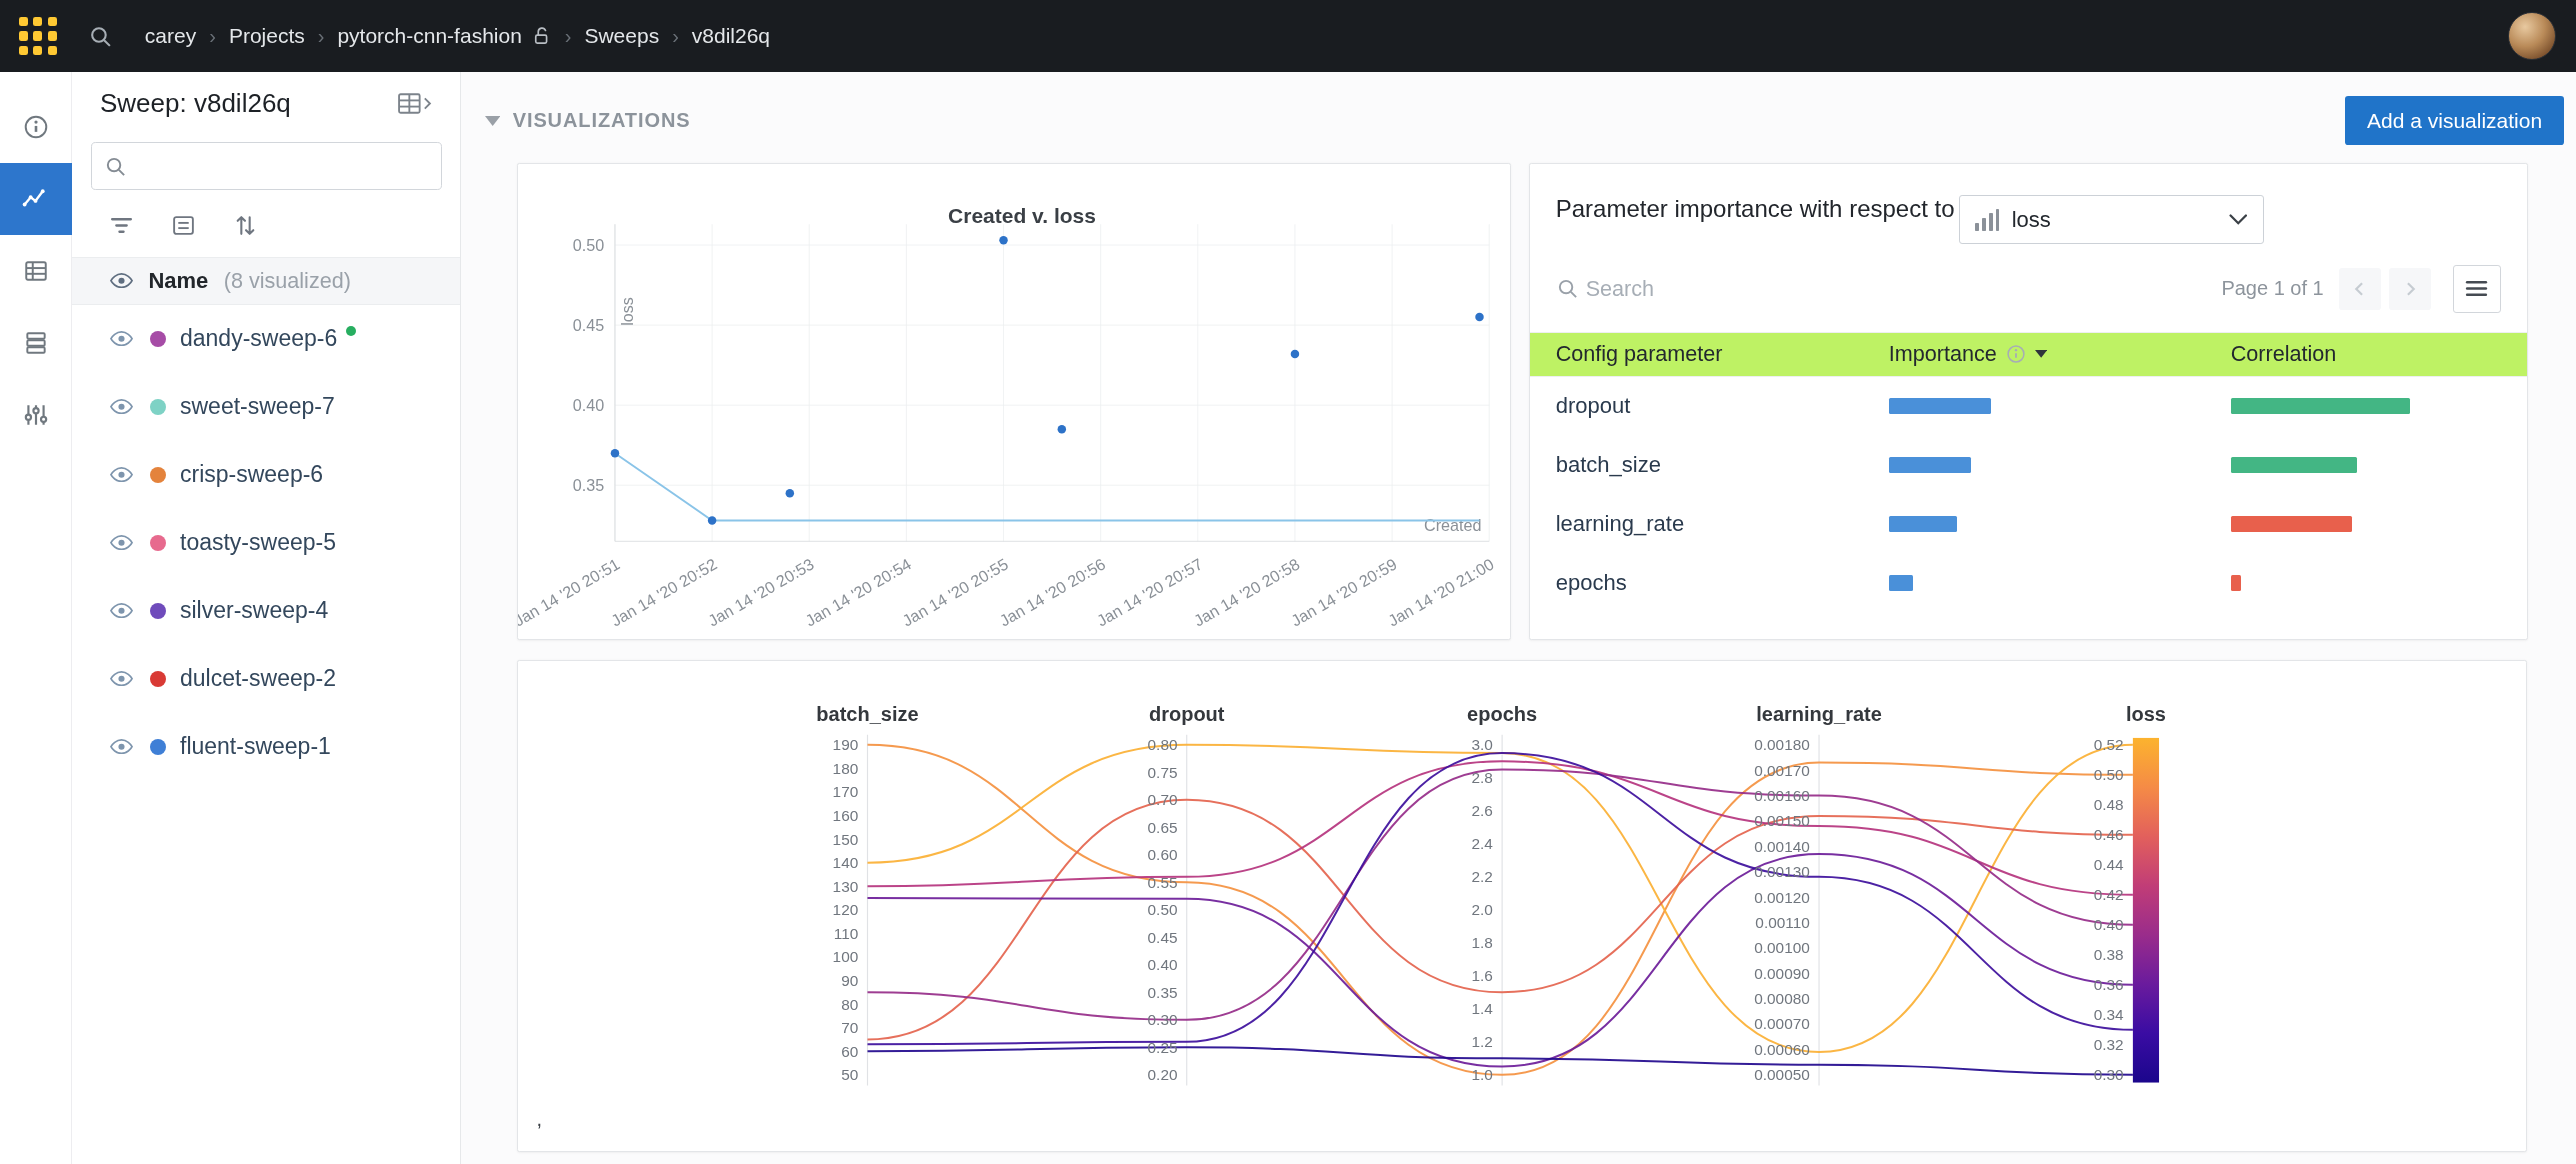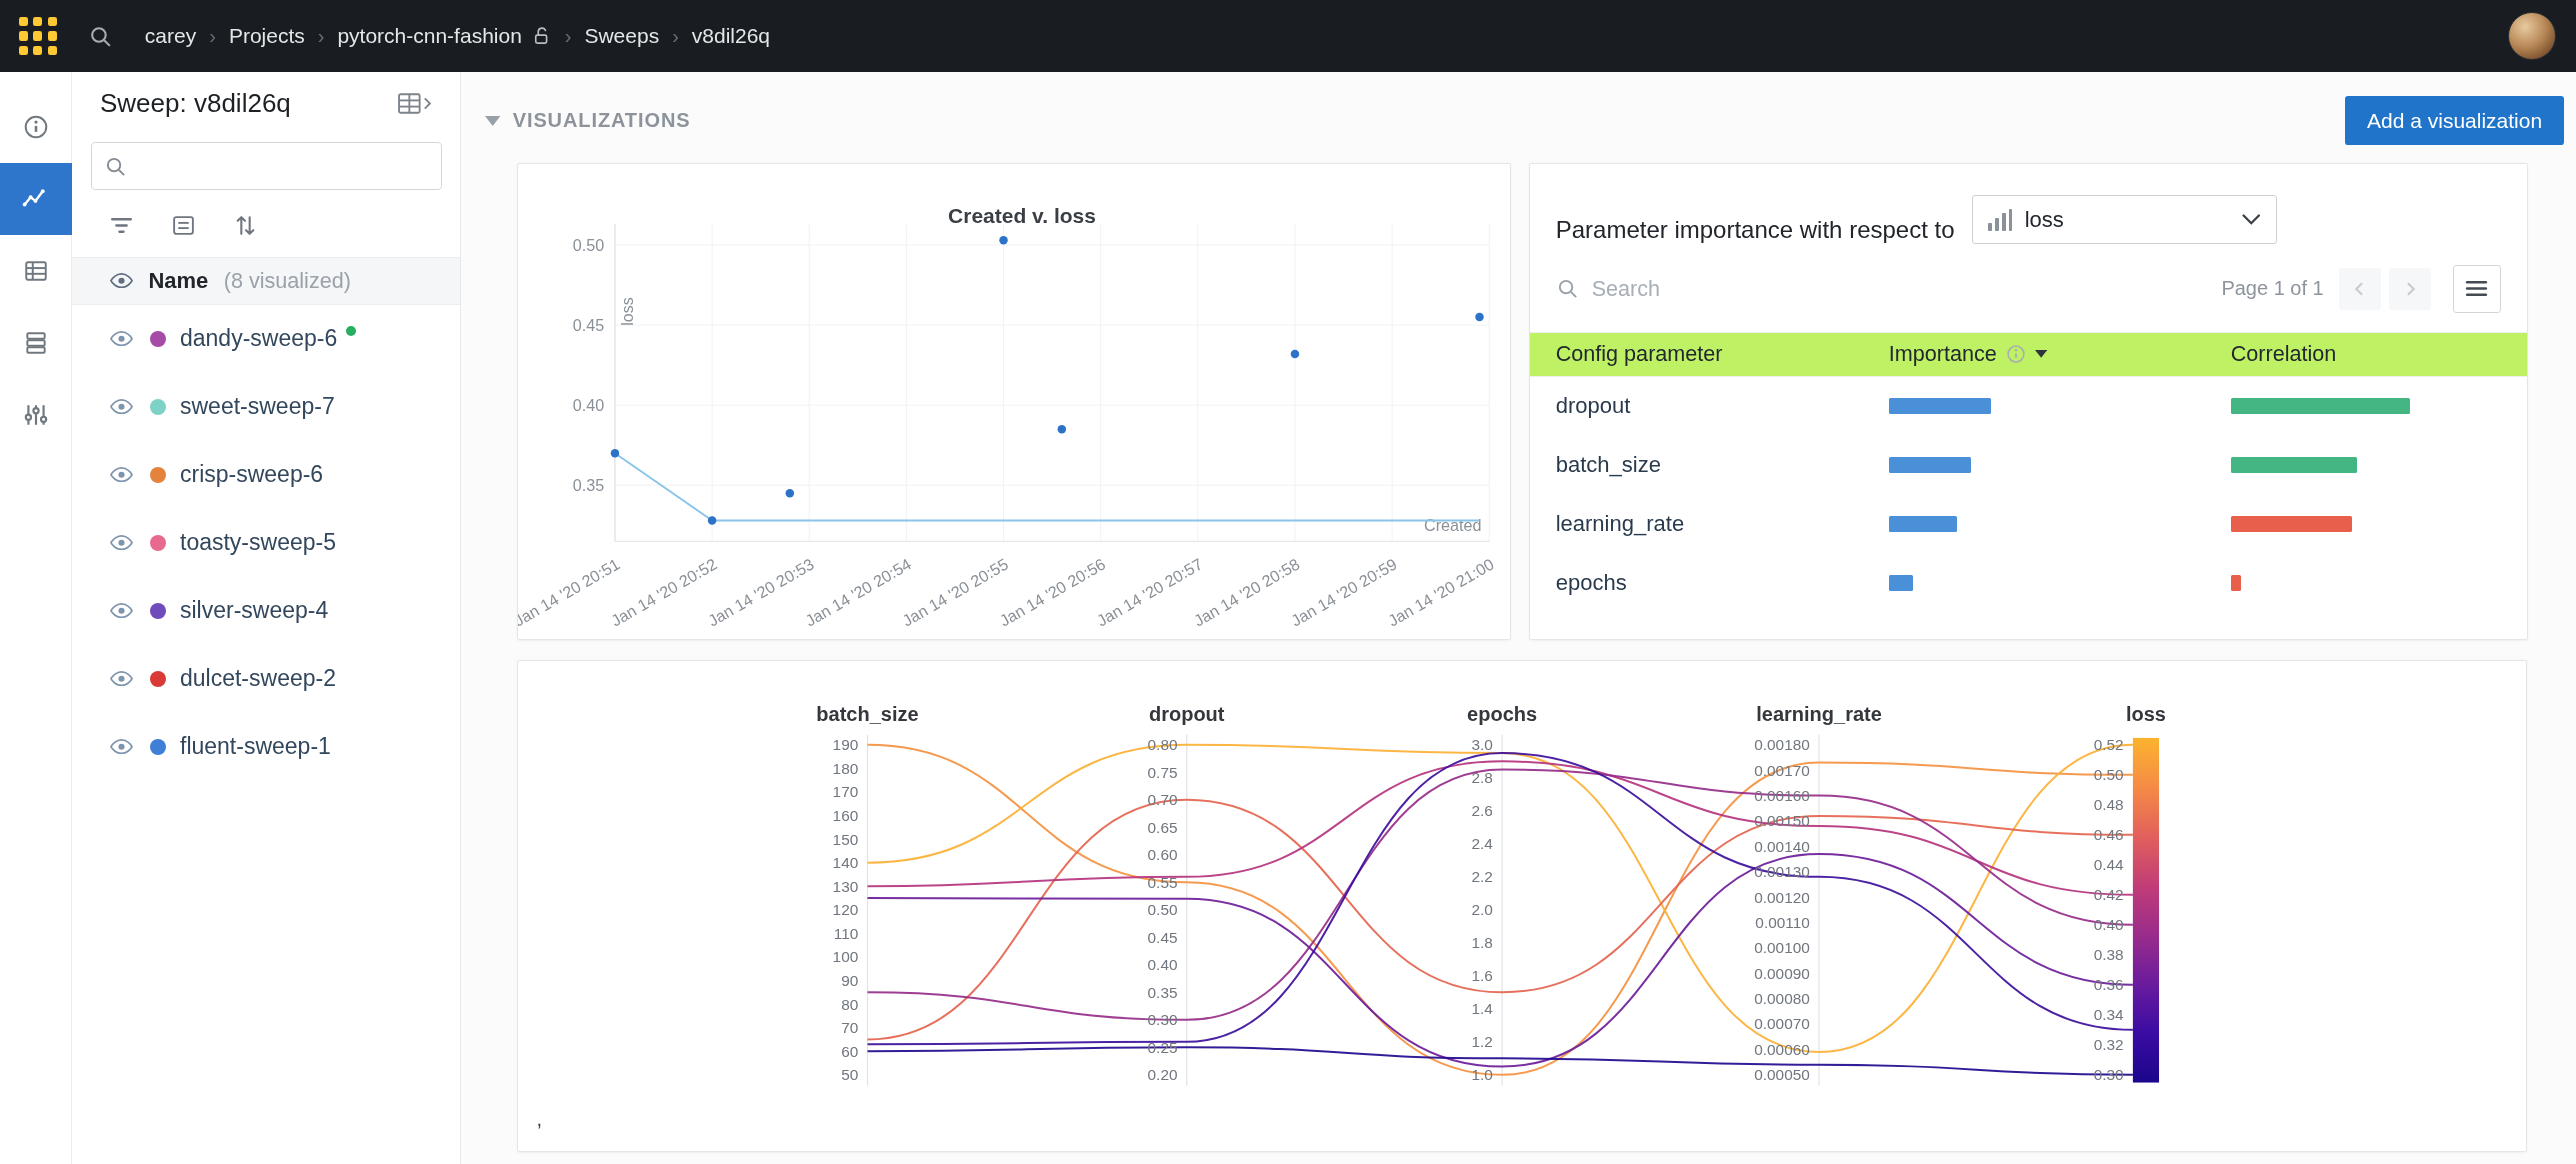--- a/index.html
+++ b/index.html
@@ -62,30 +62,30 @@
   .panel{background:#fff;border:0.8px solid #e3e5e8;border-radius:2.3px;box-shadow:0 0.8px 2.3px rgba(0,0,0,.05)}
   .panel1{width:994px;height:477px;position:relative}
   .panel2{width:999px;height:477px;position:relative;padding:0 26px}
   .panel3{position:absolute;top:588px;left:56px;width:2010px;height:492px}
 
   .chart-title{position:absolute;top:40px;left:16px;right:0;text-align:center;
     font-size:21px;font-weight:700;color:#3a3f45;pointer-events:none}
   .panel1 svg,.panel3 svg{position:absolute;left:0;top:0}
 
   
-  .imp-title-row{display:flex;align-items:flex-end;gap:17px;margin-top:31px}
+  .imp-title-row{display:flex;align-items:flex-start;gap:4px;margin-top:31px}
   .imp-title{font-size:24px;color:#22262c}
   .metric-dd{height:49px;border:0.8px solid #ccd1d7;border-radius:3.1px;display:flex;align-items:center;
     padding:0 15.4px;gap:12.3px;width:305px;cursor:pointer;background:#fff}
   .dd-bars{display:flex;align-items:flex-end;gap:3.1px;height:23px}
   .dd-bars i{width:3.8px;background:#8b9199;display:block;border-radius:0.8px}
   .dd-label{font-size:22px;color:#23282e;flex:1}
   .dd-caret{color:#3a4046;display:flex}
   .imp-search-row{display:flex;align-items:center;margin-top:20px;height:49px}
-  .imp-search{display:flex;align-items:center;gap:13px;color:#9aa1a9;flex:1}
+  .imp-search{display:flex;align-items:center;gap:7px;color:#9aa1a9;flex:1}
   .imp-search input{border:none;outline:none;font-size:21.6px;width:354px;color:#2a2f35;background:transparent}
   .imp-search input::placeholder{color:#a7aeb6}
   .page-label{font-size:20px;color:#8d949c;margin-right:8px}
   .pg-btn{width:42px;height:42px;border:none;background:#f6f7f9;border-radius:3.1px;display:flex;
     align-items:center;justify-content:center;color:#c6ccd2;margin-left:7.7px;cursor:pointer}
   .menu-btn{width:48px;height:48px;border:0.8px solid #d2d6db;background:#fff;border-radius:3.1px;display:flex;
     align-items:center;justify-content:center;color:#454b52;margin-left:21.6px;cursor:pointer}
   .imp-table{margin:18.5px -26px 0}
   .imp-thead{display:grid;grid-template-columns:333px 342px auto;align-items:center;height:45px;
     background:#bef264;border-top:0.8px solid #edeff1;border-bottom:0.8px solid #edeff1;

